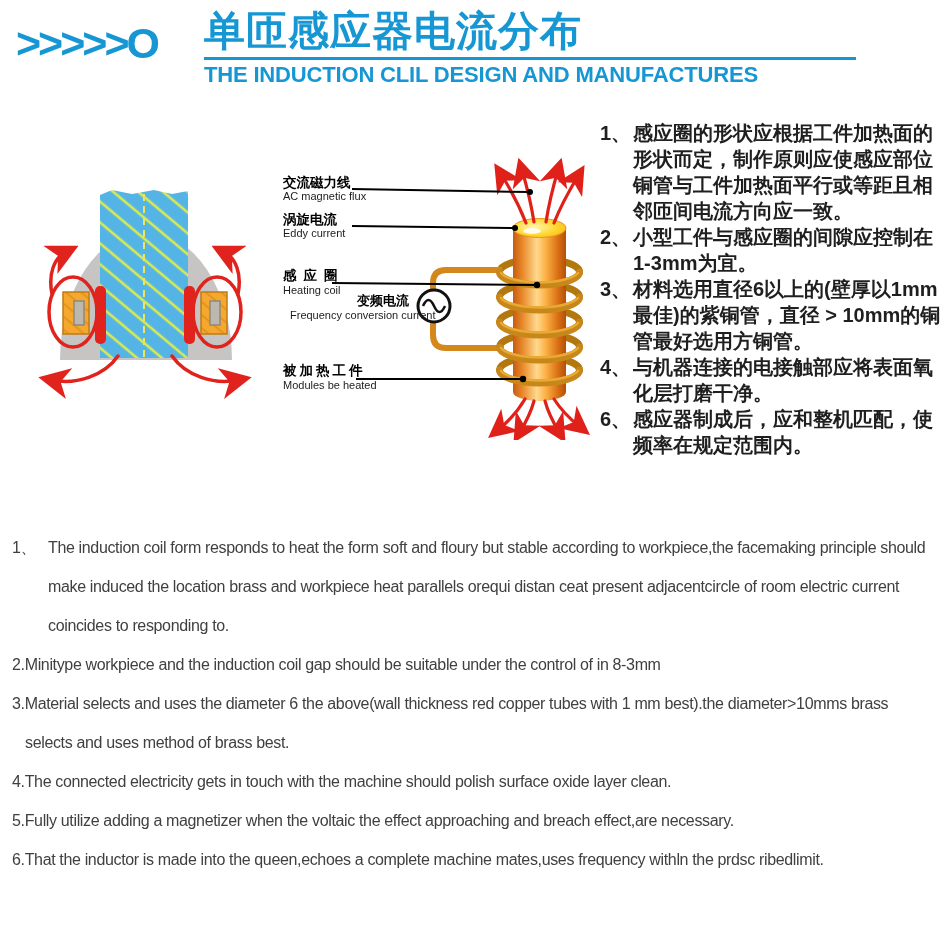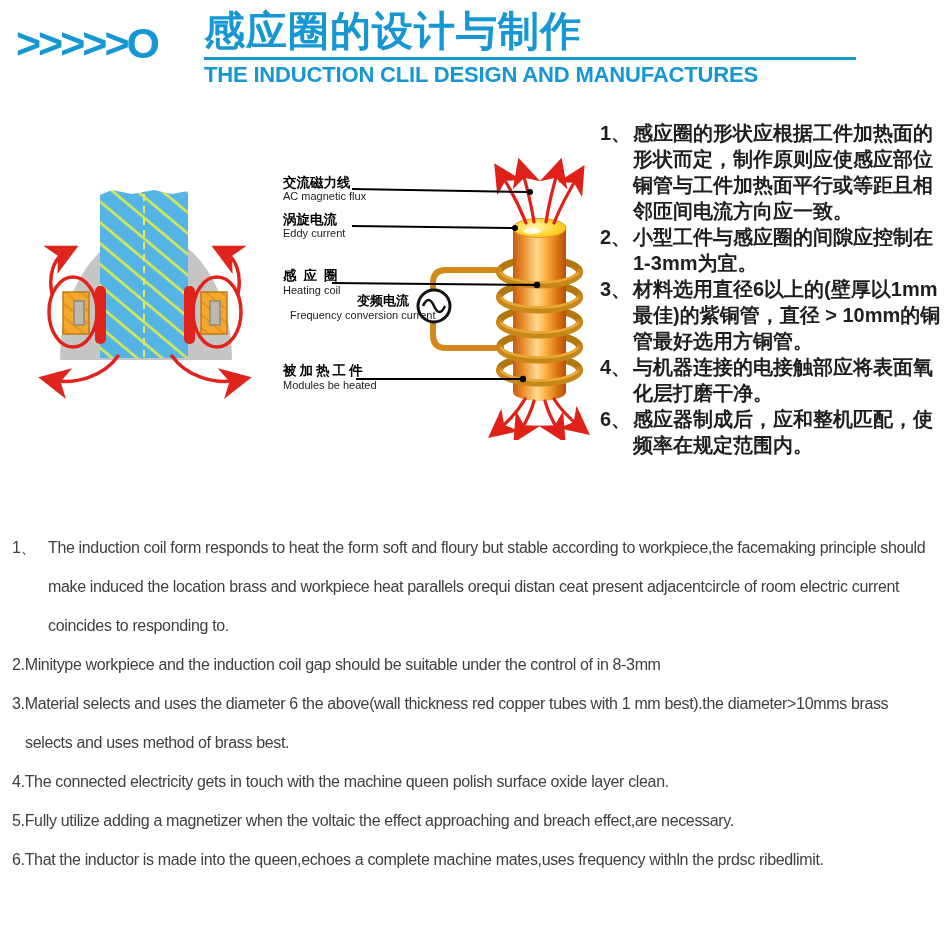--- a/index.html
+++ b/index.html
@@ -29,21 +29,21 @@
   .en-note{padding-left:13px;text-indent:-13px;}
   .en-note.first{padding-left:36px;text-indent:-36px;}
   .en-note.first .mk{display:inline-block;width:36px;text-indent:0;}
 </style>
 </head>
 <body>
 
 <div id="page">
 
   <div class="abs hdr-prefix" style="color:#1697d4">&gt;&gt;&gt;&gt;&gt;O</div>
-  <div class="abs hdr-title-zh" style="color:#1697d4">感应圈的设计与制作</div>
+  <div class="abs hdr-title-zh" style="color:#1697d4">单匝感应器电流分布</div>
   <div class="abs hdr-underline" style="background:#1697d4"></div>
   <div class="abs hdr-title-en" style="color:#1697d4">THE INDUCTION CLIL DESIGN AND MANUFACTURES</div>
 
   <svg class="abs" style="left:30px;top:182px" width="230" height="240" viewBox="0 0 230 240">
     <defs>
       <pattern id="blueHatch" width="16" height="16" patternUnits="userSpaceOnUse" patternTransform="rotate(40)">
         <rect width="16" height="16" fill="#55b4e6"></rect>
         <line x1="0" y1="2" x2="16" y2="2" stroke="#d9ea52" stroke-width="2.6"></line>
       </pattern>
       <pattern id="orangeHatch" width="10" height="10" patternUnits="userSpaceOnUse" patternTransform="rotate(40)">
@@ -184,18 +184,18 @@
     <div class="zh-note"><span class="mk">2、</span><span>小型工件与感应圈的间隙应控制在1-3mm为宜。</span></div>
     <div class="zh-note"><span class="mk">3、</span><span>材料选用直径6以上的(壁厚以1mm最佳)的紫铜管，直径 &gt; 10mm的铜管最好选用方铜管。</span></div>
     <div class="zh-note"><span class="mk">4、</span><span>与机器连接的电接触部应将表面氧化层打磨干净。</span></div>
     <div class="zh-note"><span class="mk">6、</span><span>感应器制成后，应和整机匹配，使频率在规定范围内。</span></div>
   </div>
 
   <div class="abs en-notes">
     <div class="en-note first"><span class="mk">1、</span><span>The induction coil form responds to heat the form soft and floury but stable according to workpiece,the facemaking principle should make induced the location brass and workpiece heat parallels orequi distan ceat present adjacentcircle of room electric current coincides to responding to.</span></div>
     <div class="en-note"><span class="mk">2.</span><span>Minitype workpiece and the induction coil gap should be suitable under the control of in 8-3mm</span></div>
     <div class="en-note"><span class="mk">3.</span><span>Material selects and uses the diameter 6 the above(wall thickness red copper tubes with 1 mm best).the diameter&gt;10mms brass selects and uses method of brass best.</span></div>
-    <div class="en-note"><span class="mk">4.</span><span>The connected electricity gets in touch with the machine queen polish surface oxide layer clean.</span></div>
+    <div class="en-note"><span class="mk">4.</span><span>The connected electricity gets in touch with the machine should polish surface oxide layer clean.</span></div>
     <div class="en-note"><span class="mk">5.</span><span>Fully utilize adding a magnetizer when the voltaic the effect approaching and breach effect,are necessary.</span></div>
     <div class="en-note"><span class="mk">6.</span><span>That the inductor is made into the queen,echoes a complete machine mates,uses frequency withln the prdsc ribedlimit.</span></div>
   </div>
 
 </div>
 
 </body></html>

